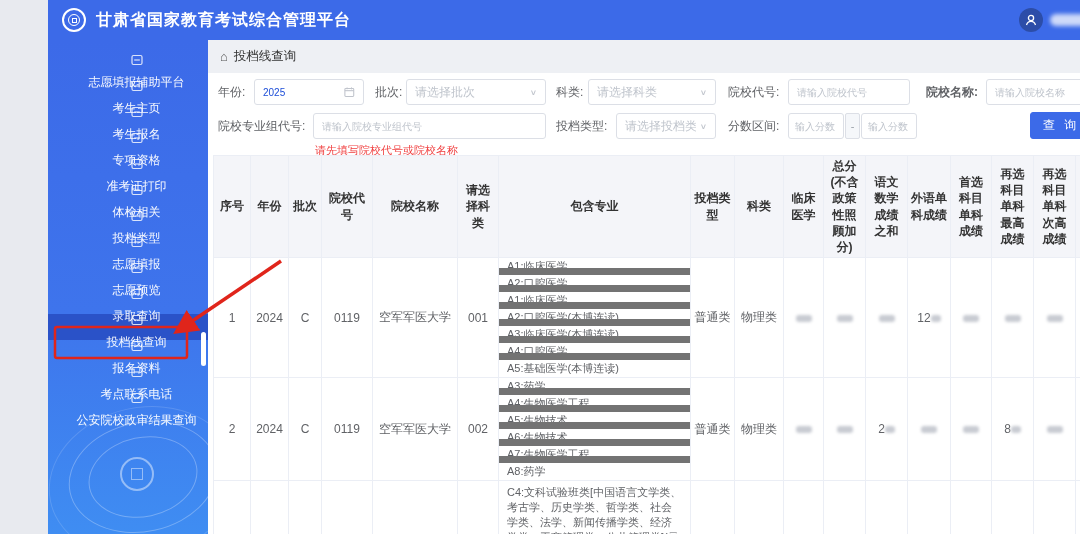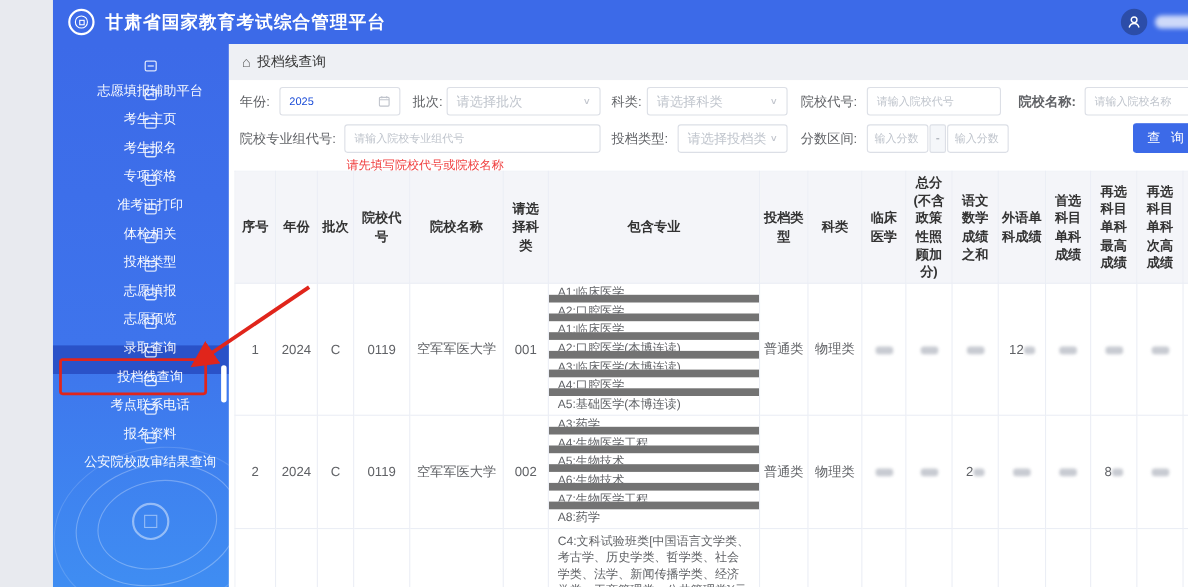--- a/index.html
+++ b/index.html
@@ -211,30 +211,30 @@
           </span>
           <span>投档线查询</span>
         </div>
         <div class="side-item">
           <span class="mi">
             <svg width="12" height="12" viewBox="0 0 12 12">
               <rect x="1" y="1.5" width="10" height="9" rx="1.5" fill="none" stroke="#fff" stroke-width="1.2" opacity=".9"></rect>
               <line x1="3.2" y1="6" x2="8.8" y2="6" stroke="#fff" stroke-width="1.2" opacity=".9"></line>
             </svg>
           </span>
+          <span>报名资料</span>
+        </div>
+        <div class="side-item">
+          <span class="mi">
+            <svg width="12" height="12" viewBox="0 0 12 12">
+              <rect x="1" y="1.5" width="10" height="9" rx="1.5" fill="none" stroke="#fff" stroke-width="1.2" opacity=".9"></rect>
+              <line x1="3.2" y1="6" x2="8.8" y2="6" stroke="#fff" stroke-width="1.2" opacity=".9"></line>
+            </svg>
+          </span>
           <span>考点联系电话</span>
-        </div>
-        <div class="side-item">
-          <span class="mi">
-            <svg width="12" height="12" viewBox="0 0 12 12">
-              <rect x="1" y="1.5" width="10" height="9" rx="1.5" fill="none" stroke="#fff" stroke-width="1.2" opacity=".9"></rect>
-              <line x1="3.2" y1="6" x2="8.8" y2="6" stroke="#fff" stroke-width="1.2" opacity=".9"></line>
-            </svg>
-          </span>
-          <span>报名资料</span>
         </div>
         <div class="side-item">
           <span class="mi">
             <svg width="12" height="12" viewBox="0 0 12 12">
               <rect x="1" y="1.5" width="10" height="9" rx="1.5" fill="none" stroke="#fff" stroke-width="1.2" opacity=".9"></rect>
               <line x1="3.2" y1="6" x2="8.8" y2="6" stroke="#fff" stroke-width="1.2" opacity=".9"></line>
             </svg>
           </span>
           <span>公安院校政审结果查询</span>
         </div>

